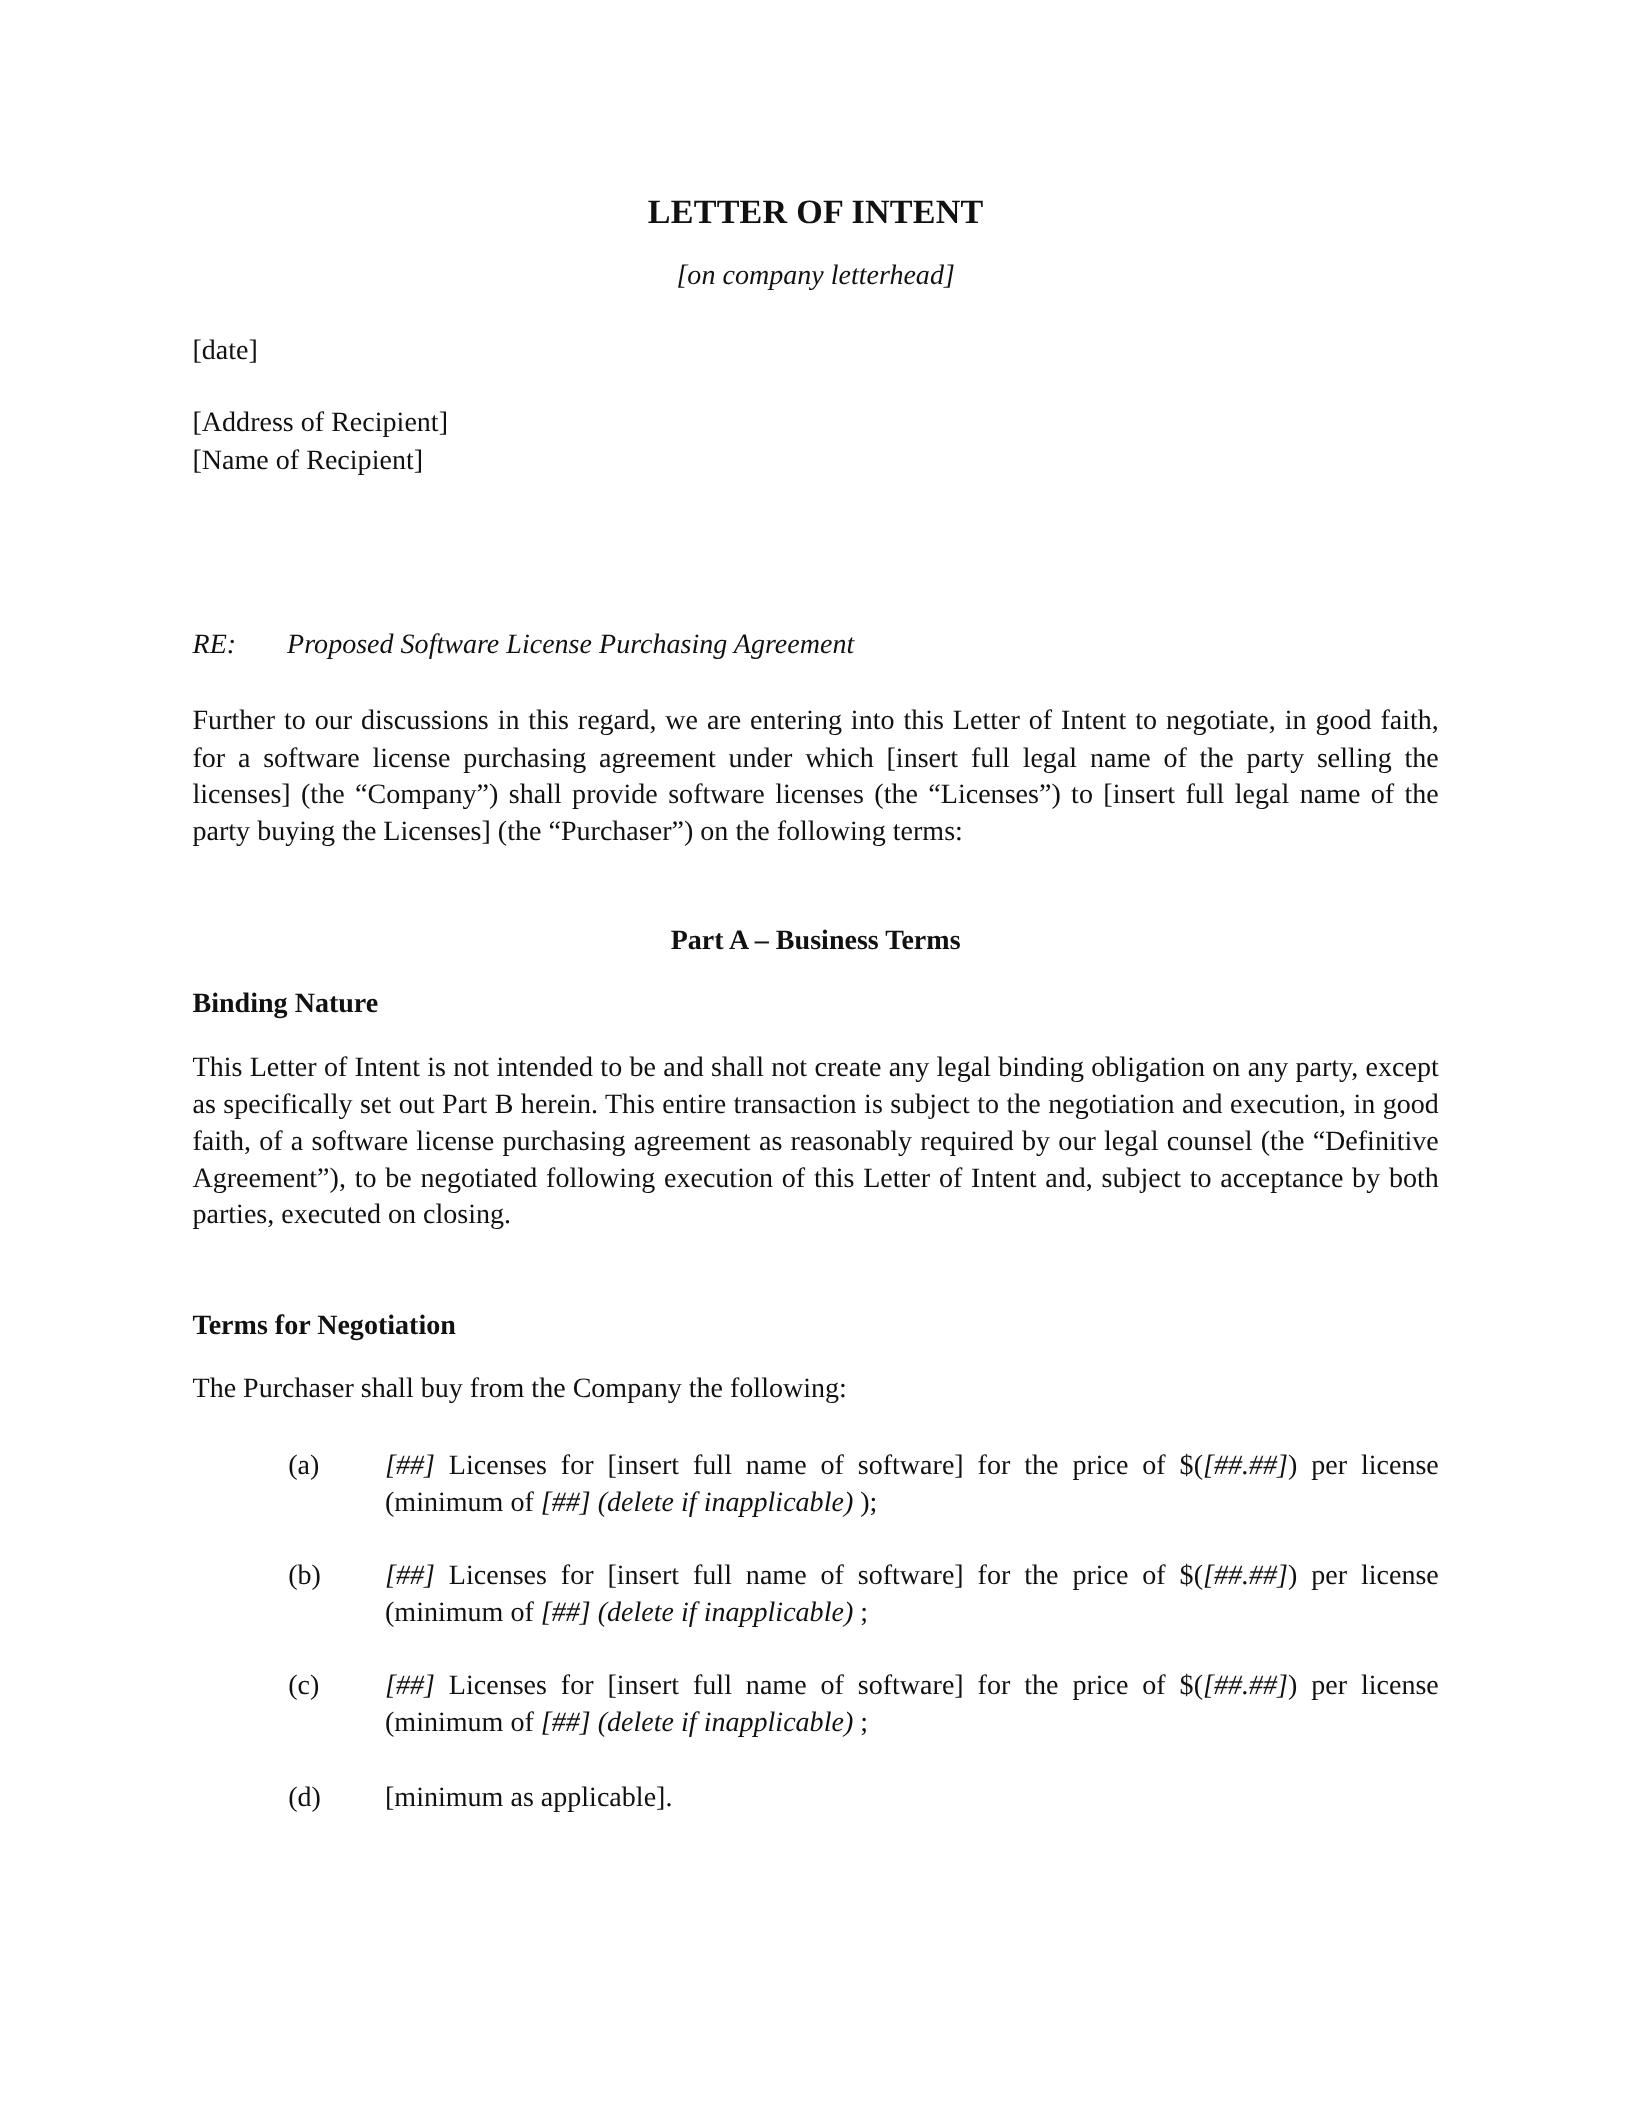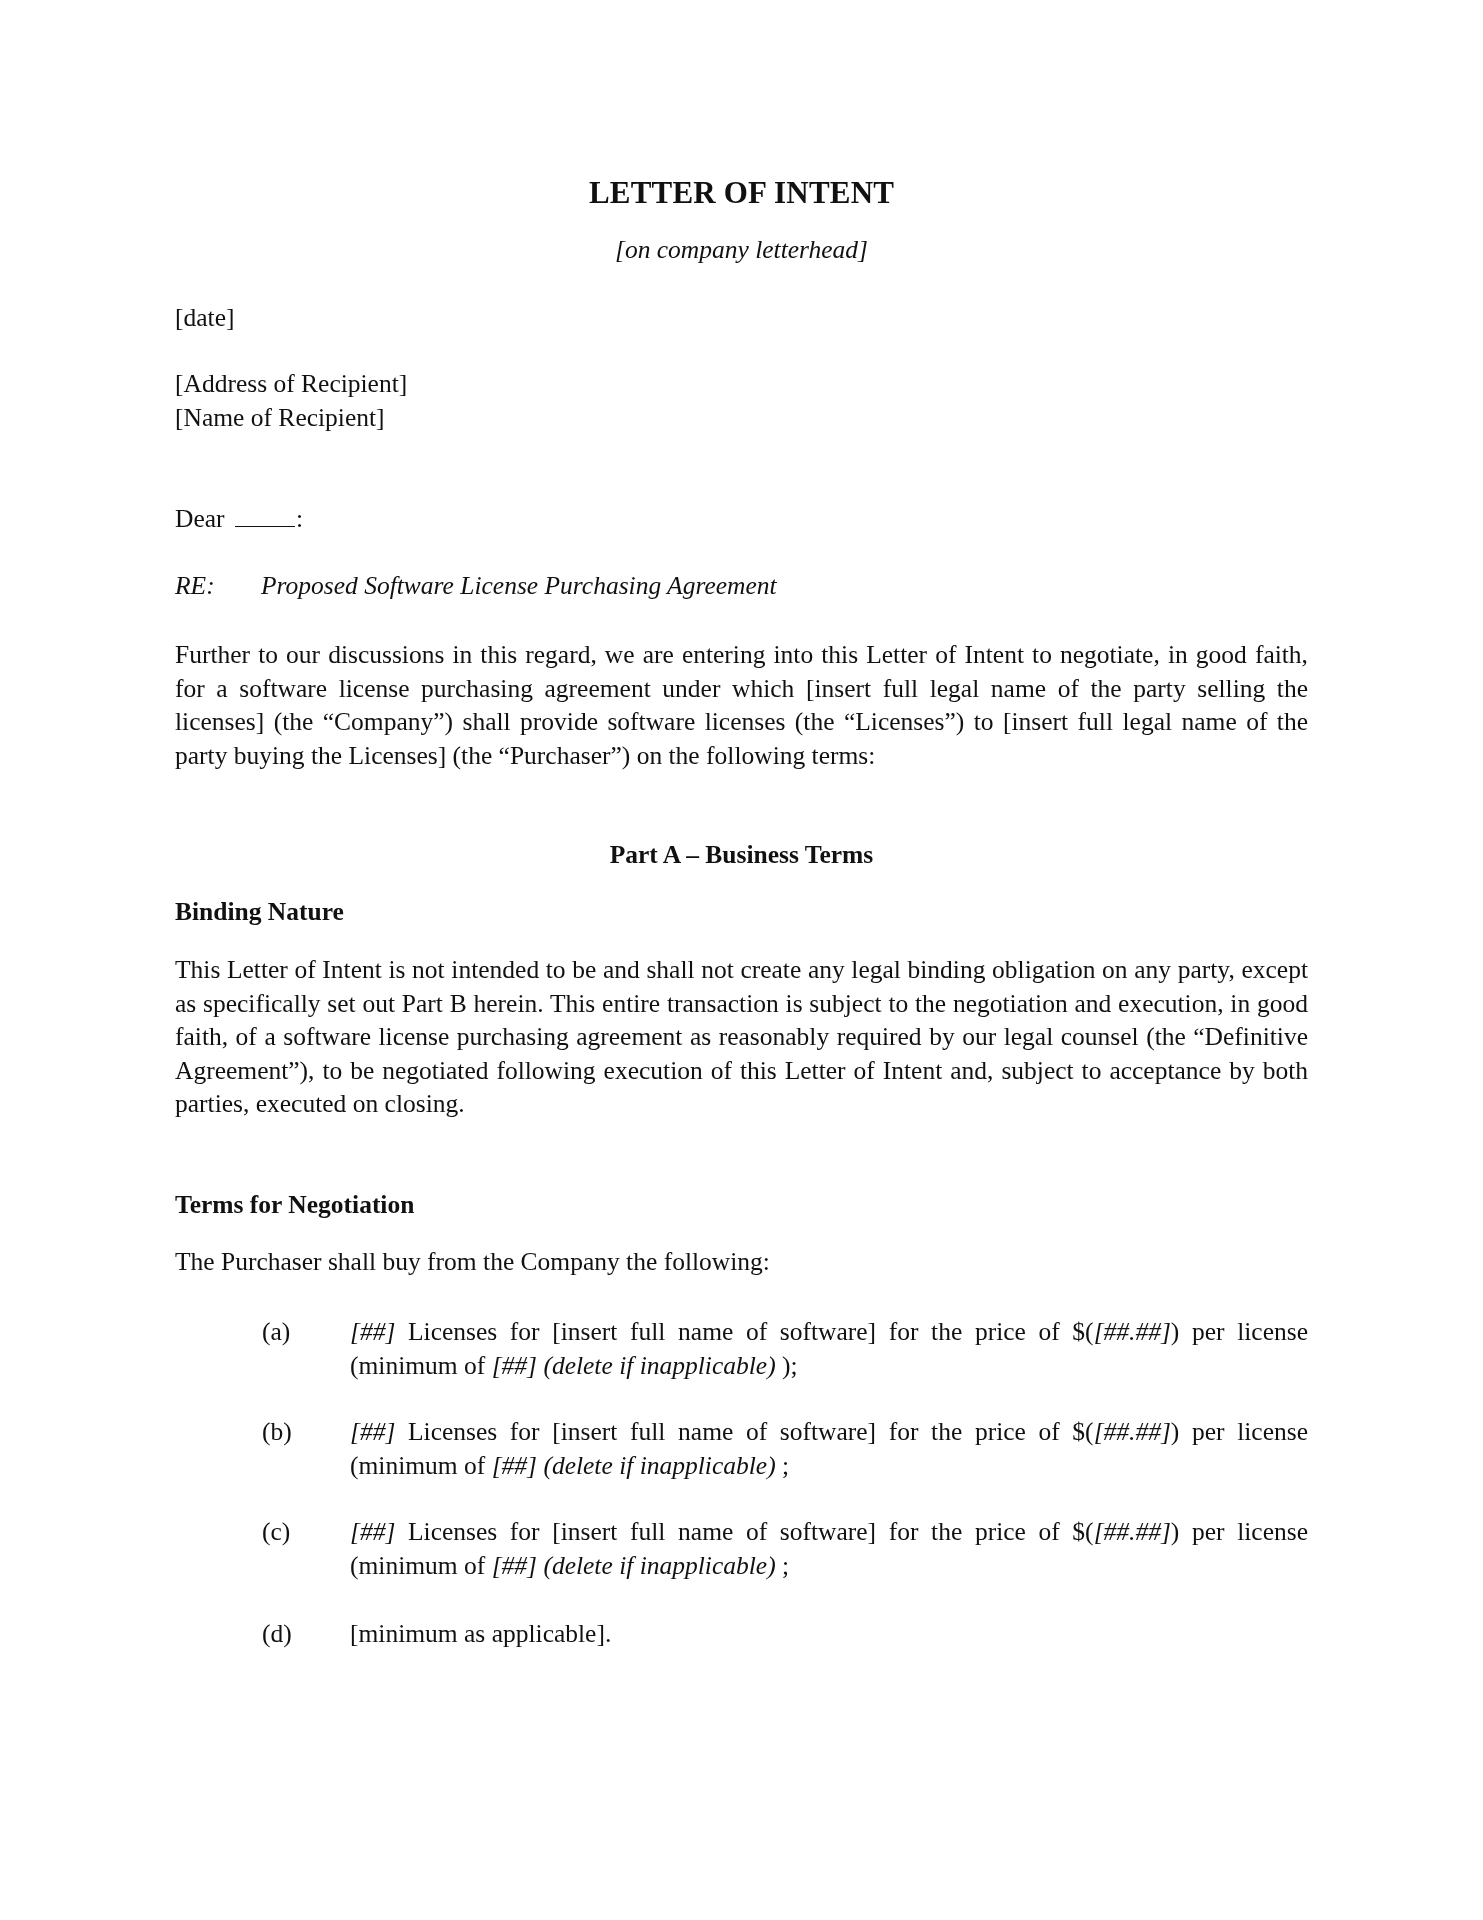--- a/index.html
+++ b/index.html
@@ -85,24 +85,20 @@
 
   <div class="blk center subtitle" style="top:233px;">[on company letterhead]</div>
 
   <div class="blk" style="top:301px;">[date]</div>
 
   <div class="blk" style="top:367px;">
     <div>[Address of Recipient]</div>
     <div>[Name of Recipient]</div>
   </div>
 
-  <div class="blk" style="top:502px;">
-    <span>Dear</span>
-    <span class="blank"></span><span>:</span>
-  </div>
 
   <div class="blk re-line" style="top:569px;">
     <span class="re-label">RE:</span>
     <span>Proposed Software License Purchasing Agreement</span>
   </div>
 
   <p class="blk justify" style="top:638px;">Further to our discussions in this regard, we are entering into this Letter of Intent to negotiate, in good faith, for a software license purchasing agreement under which [insert full legal name of the party selling the licenses] (the “Company”) shall provide software licenses (the “Licenses”) to [insert full legal name of the party buying the Licenses] (the “Purchaser”) on the following terms:</p>
 
   <div class="blk center bold" style="top:838px;">Part A – Business Terms</div>
 

